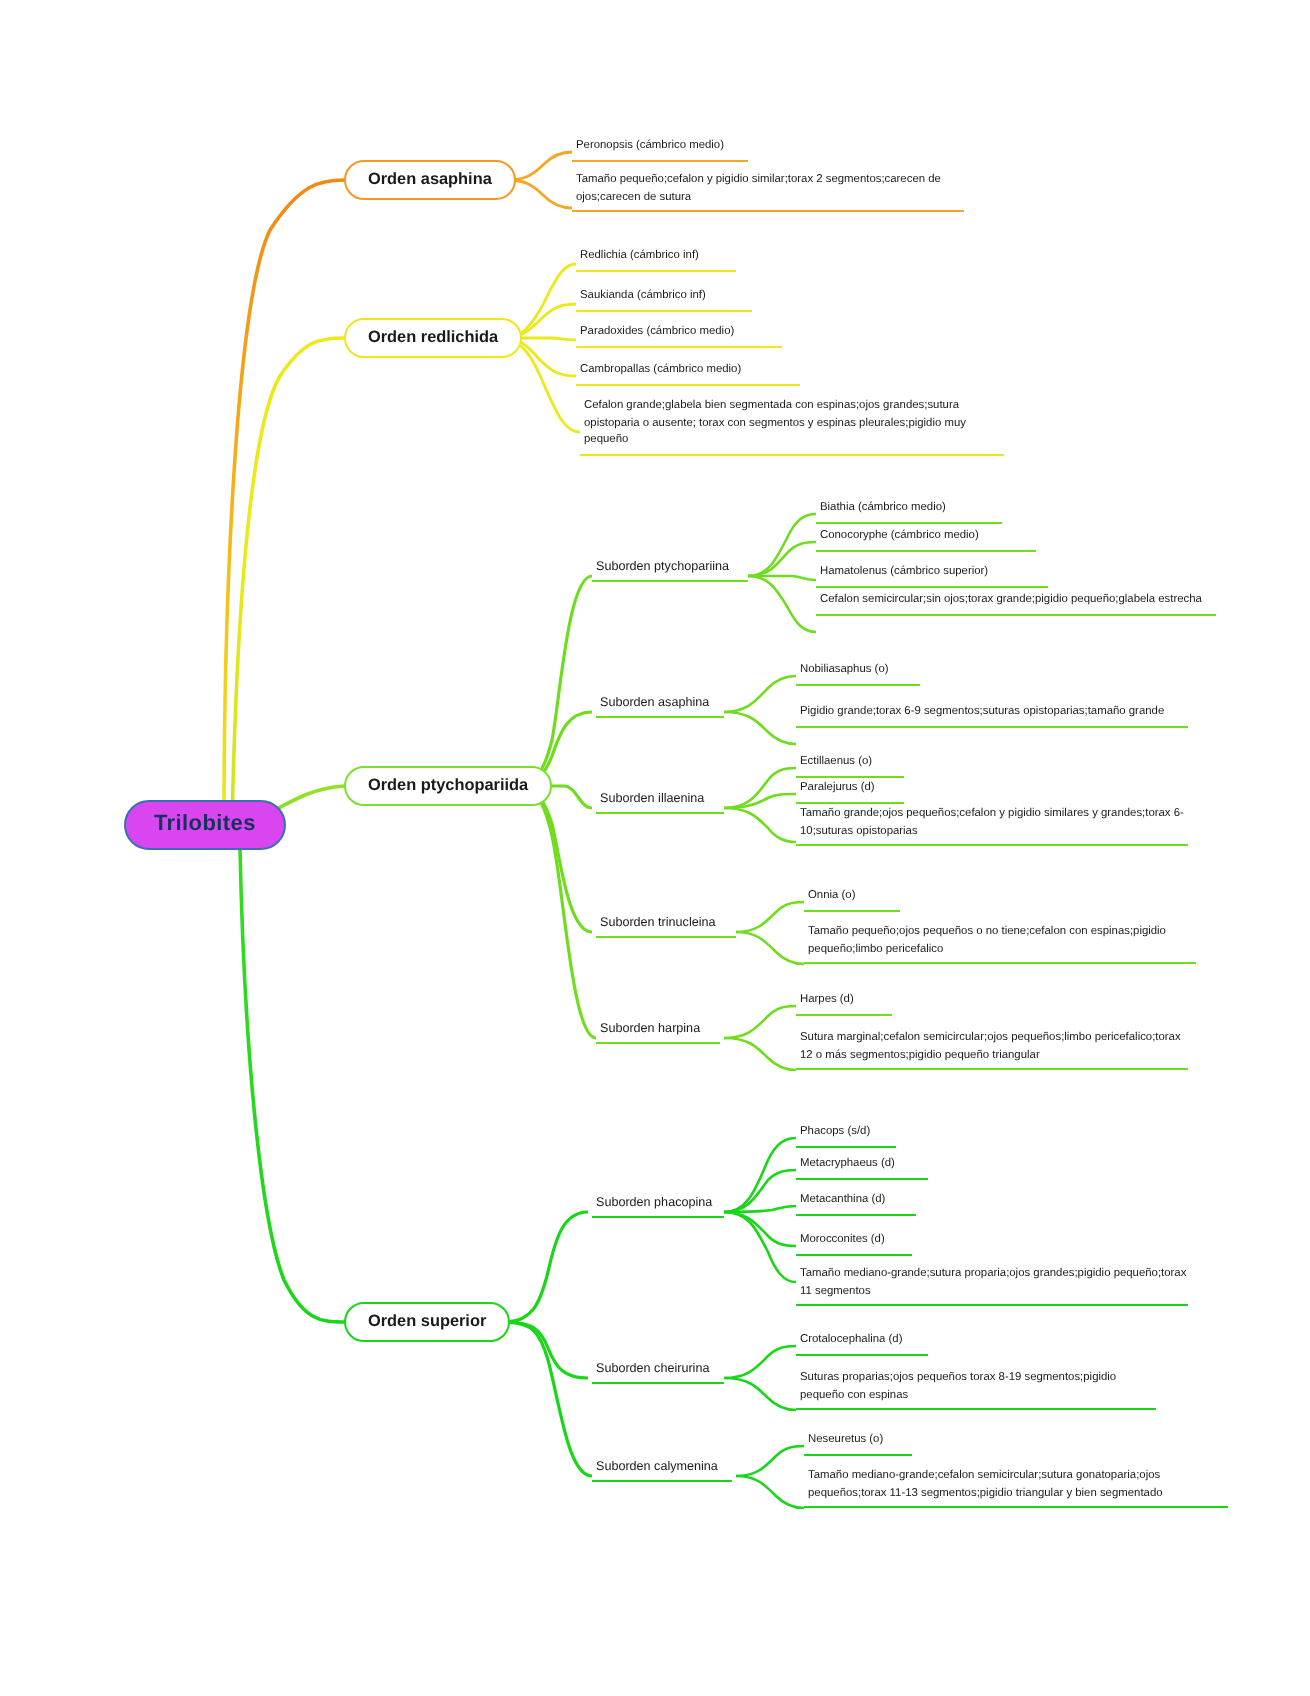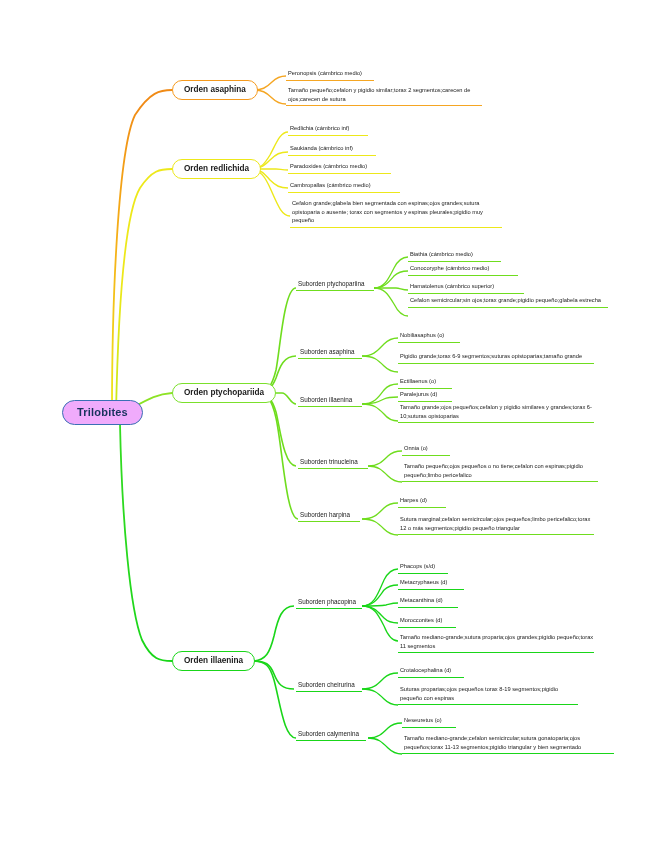--- a/index.html
+++ b/index.html
@@ -28,21 +28,21 @@
   }
   .node {
     position: absolute;
     box-sizing: border-box;
     white-space: nowrap;
   }
   
   .root-node {
     border: 1.6px solid #3b6fb5;
     border-radius: 14px;
-    background: #f0abfc;
+    background: #d946ef;
     color: #16325c;
     font-size: 11px;
     font-weight: bold;
     letter-spacing: .2px;
     padding: 5px 14px 6px 14px;
     text-align: center;
   }
   
   .order-node {
     border-width: 1.5px;
@@ -192,21 +192,21 @@
   <div class="node leaf-node wide" style="left:398px; top:403px; width:196px; border-bottom-color:#6FDD1E;">Tamaño grande;ojos pequeños;cefalon y pigidio similares y grandes;torax 6-10;suturas opistoparias</div>
 
   <div class="node sub-node" style="left:298px; top:457px; width:70px; border-bottom-color:#6FDD1E;">Suborden trinucleina</div>
   <div class="node leaf-node" style="left:402px; top:444px; width:48px; border-bottom-color:#6FDD1E;">Onnia (o)</div>
   <div class="node leaf-node wide" style="left:402px; top:462px; width:196px; border-bottom-color:#6FDD1E;">Tamaño pequeño;ojos pequeños o no tiene;cefalon con espinas;pigidio pequeño;limbo pericefalico</div>
 
   <div class="node sub-node" style="left:298px; top:510px; width:62px; border-bottom-color:#6FDD1E;">Suborden harpina</div>
   <div class="node leaf-node" style="left:398px; top:496px; width:48px; border-bottom-color:#6FDD1E;">Harpes (d)</div>
   <div class="node leaf-node wide" style="left:398px; top:515px; width:196px; border-bottom-color:#6FDD1E;">Sutura marginal;cefalon semicircular;ojos pequeños;limbo pericefalico;torax 12 o más segmentos;pigidio pequeño triangular</div>
 
-  <div class="node order-node" style="left:172px; top:651px; border-color:#19D619;">Orden illaenina</div>
+  <div class="node order-node" style="left:172px; top:651px; border-color:#19D619;">Orden superior</div>
 
   <div class="node sub-node" style="left:296px; top:597px; width:66px; border-bottom-color:#19D619;">Suborden phacopina</div>
   <div class="node leaf-node" style="left:398px; top:562px; width:50px; border-bottom-color:#19D619;">Phacops (s/d)</div>
   <div class="node leaf-node" style="left:398px; top:578px; width:66px; border-bottom-color:#19D619;">Metacryphaeus (d)</div>
   <div class="node leaf-node" style="left:398px; top:596px; width:60px; border-bottom-color:#19D619;">Metacanthina (d)</div>
   <div class="node leaf-node" style="left:398px; top:616px; width:58px; border-bottom-color:#19D619;">Morocconites (d)</div>
   <div class="node leaf-node wide" style="left:398px; top:633px; width:196px; border-bottom-color:#19D619;">Tamaño mediano-grande;sutura proparia;ojos grandes;pigidio pequeño;torax 11 segmentos</div>
 
   <div class="node sub-node" style="left:296px; top:680px; width:66px; border-bottom-color:#19D619;">Suborden cheirurina</div>
   <div class="node leaf-node" style="left:398px; top:666px; width:66px; border-bottom-color:#19D619;">Crotalocephalina (d)</div>

